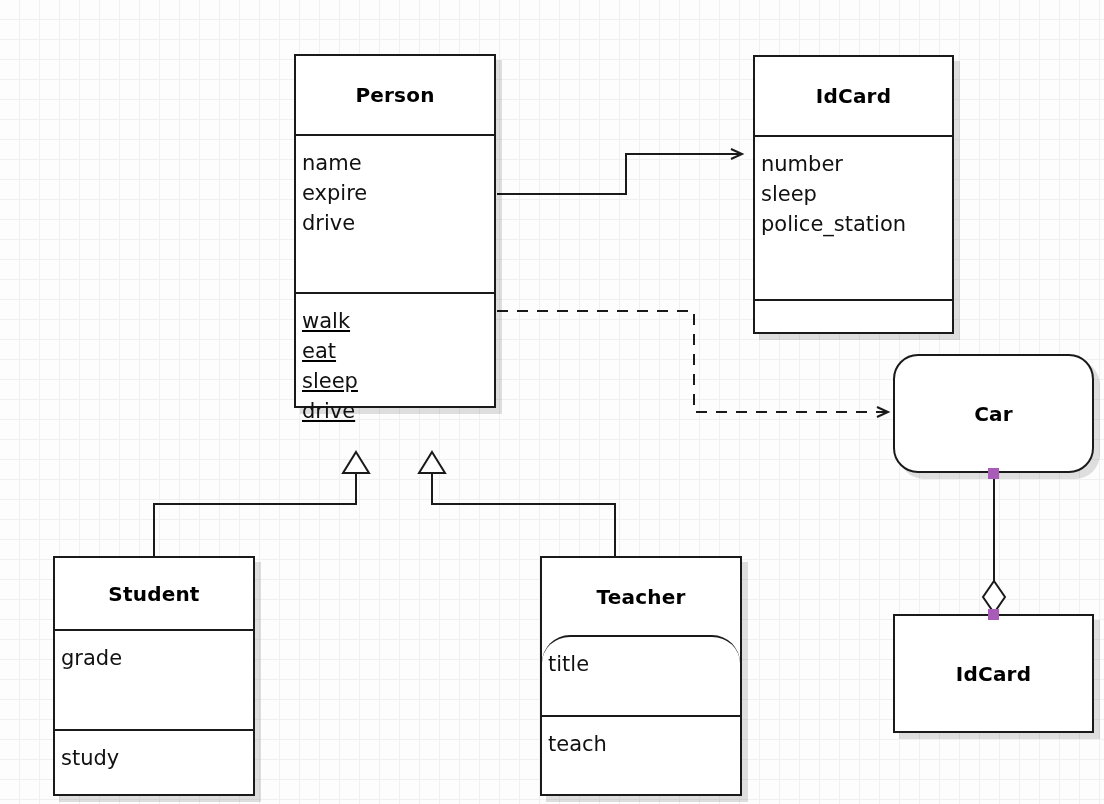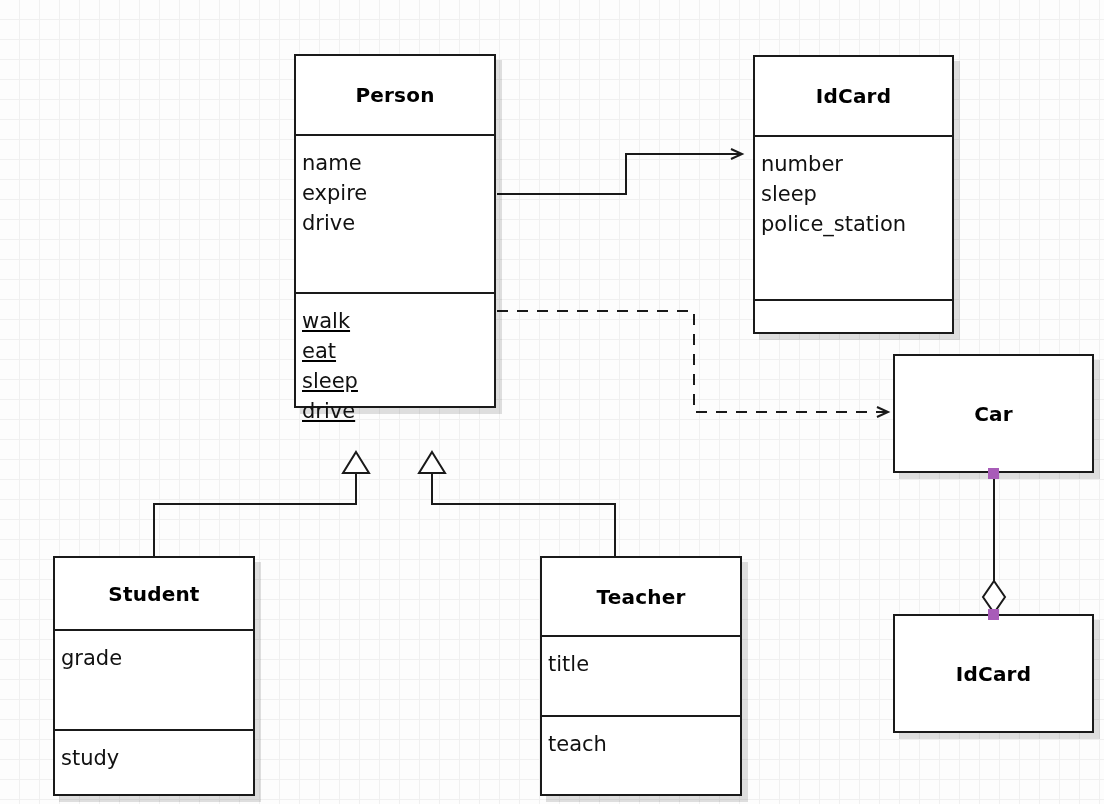--- a/index.html
+++ b/index.html
@@ -123,21 +123,21 @@
   <div class="uml-class" style="left:753px; top:11px; width:201px; height:279px;margin-top:44px;">
     <div class="uml-compartment uml-title" style="height:78px;">IdCard</div>
     <div class="uml-compartment uml-members" style="height:164px;">
       <div class="uml-member">number</div>
       <div class="uml-member">sleep</div>
       <div class="uml-member">police_station</div>
     </div>
     <div class="uml-compartment uml-members empty" style="height:33px;"></div>
   </div>
 
-  <div class="uml-class" style="left:893px; top:354px; width:201px; height:119px;">
+  <div class="uml-class" style="left:893px; top:354px; width:201px; height:119px;border-radius:25px;">
     <div class="uml-compartment uml-title" style="height:115px;">Car</div>
   </div>
   <div class="conn-handle" style="left:988px; top:468px;"></div>
 
   <div class="uml-class" style="left:893px; top:614px; width:201px; height:119px;">
     <div class="uml-compartment uml-title" style="height:115px;">IdCard</div>
   </div>
   <div class="conn-handle" style="left:988px; top:609px;"></div>
 
   <div class="uml-class" style="left:53px; top:556px; width:202px; height:240px;">
@@ -145,21 +145,21 @@
     <div class="uml-compartment uml-members" style="height:100px;">
       <div class="uml-member">grade</div>
     </div>
     <div class="uml-compartment uml-members" style="height:96px;">
       <div class="uml-member">study</div>
     </div>
   </div>
 
   <div class="uml-class" style="left:540px; top:556px; width:202px; height:240px;">
     <div class="uml-compartment uml-title" style="height:77px;">Teacher</div>
-    <div class="uml-compartment uml-members" style="height:80px;">
+    <div class="uml-compartment uml-members" style="height:80px;border-radius:28px;">
       <div class="uml-member">title</div>
     </div>
     <div class="uml-compartment uml-members" style="height:96px;">
       <div class="uml-member">teach</div>
     </div>
   </div>
 
 </div>
 
 </body></html>

